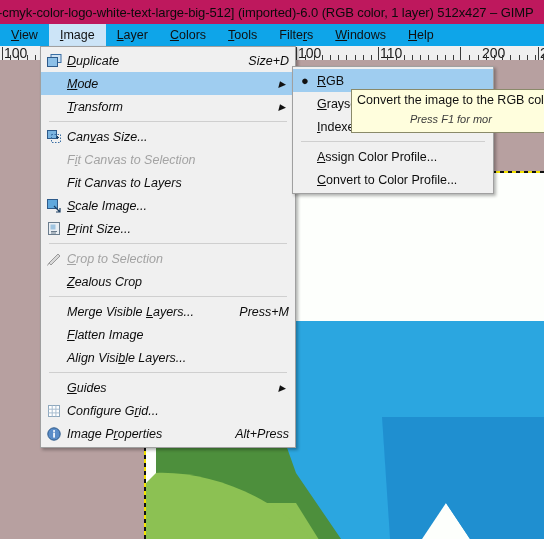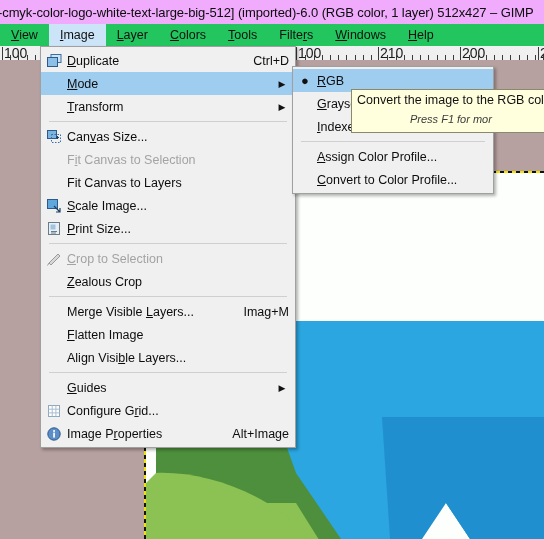--- a/index.html
+++ b/index.html
@@ -7,34 +7,34 @@
     width:544px;height:539px;overflow:hidden;position:relative;
     font-family:"Liberation Sans", sans-serif;
     font-size:12.5px;color:#000;
     background:#b7a0a0;
     -webkit-font-smoothing:antialiased;
   }
 
   
   #titlebar{
     position:absolute;left:0;top:0;width:544px;height:24px;
-    background:#f0abfc;
+    background:#be185d;
     display:flex;align-items:center;
     white-space:nowrap;overflow:hidden;
   }
   #titlebar .tt{
     font-size:13px;color:#0b0b0b;
     margin-left:-2px;
     letter-spacing:-0.1px;
   }
 
   
   #menubar{
     position:absolute;left:0;top:24px;width:544px;height:22px;
-    background:#22c55e;
+    background:#0ea5e9;
     display:flex;align-items:stretch;
   }
   .mb-item{
     display:flex;align-items:center;
     padding:0 11px;
     font-size:12.5px;color:#101010;
     cursor:default;
   }
   .mb-item.active{background:#cce4f7;}
   .mb-item u{text-decoration:underline;text-underline-offset:1px;}
@@ -85,21 +85,21 @@
     position:absolute;left:40px;top:46px;width:254px;
     background:#f0f0f0;
     border:1px solid #a0a0a0;
     box-shadow:2px 2px 3px rgba(0,0,0,0.30);
     padding:2px 0 2px 0;
     z-index:40;
   }
   .mi{
     position:relative;display:flex;align-items:center;
     height:23px;padding:0 6px 0 0;
-    font-size:12.5px;color:#0d0d0d;cursor:default;white-space:nowrap;
+    font-size:12.5px;color:#0d0d0d;cursor:default;white-space:nowrap;font-style:italic;
   }
   .mi.sel{background:#9fcdf0;}
   .mi.disabled{color:#a3a3a3;}
   .mi .ico{
     width:26px;min-width:26px;height:20px;
     display:flex;align-items:center;justify-content:center;
   }
   .mi .lbl{flex:1;}
   .mi .acc{color:#0d0d0d;font-size:12.5px;padding-left:14px;}
   .mi .arrow{
@@ -172,23 +172,23 @@
     </svg>
   </div>
 </div>
 
 <div id="ruler-top">
     <div class="rtick maj" style="left: 2px;"></div>
     <div class="rlabel" style="left: 4px;">100</div>
     <div class="rtick maj" style="left: 296px;"></div>
     <div class="rlabel" style="left: 298px;">100</div>
     <div class="rtick maj" style="left: 378px;"></div>
-    <div class="rlabel" style="left: 380px;">210</div>
+    <div class="rlabel" style="left: 380px;">110</div>
     <div class="rtick maj" style="left: 460px;"></div>
-    <div class="rlabel" style="left: 462px;">200</div>
+    <div class="rlabel" style="left: 462px; padding-left: 20px;">200</div>
     <div class="rtick maj" style="left: 538px;"></div>
     <div class="rlabel" style="left: 540px;">250</div>
     <div class="rtick min" style="left: 10px;"></div>
     <div class="rtick min" style="left: 18px;"></div>
     <div class="rtick min" style="left: 27px;"></div>
     <div class="rtick min" style="left: 35px;"></div>
     <div class="rtick min" style="left: 43px;"></div>
     <div class="rtick min" style="left: 51px;"></div>
     <div class="rtick min" style="left: 59px;"></div>
     <div class="rtick min" style="left: 68px;"></div>
@@ -284,21 +284,21 @@
 <div id="image-menu">
 
   <div class="mi">
     <span class="ico">
       <svg class="icosvg" width="15" height="14" viewBox="0 0 15 14">
         <rect x="4" y="0.5" width="10" height="8" fill="#cfe3f3" stroke="#3a6fa5"></rect>
         <rect x="0.5" y="3.5" width="10" height="9" fill="#8cc0e8" stroke="#2d5a8a"></rect>
       </svg>
     </span>
     <span class="lbl"><u>D</u>uplicate</span>
-    <span class="acc">Ctrl+D</span>
+    <span class="acc">Size+D</span>
   </div>
 
   <div class="mi sel">
     <span class="ico"></span>
     <span class="lbl"><u>M</u>ode</span>
     <span class="arrow">▶</span>
   </div>
 
   <div class="mi">
     <span class="ico"></span>
@@ -366,21 +366,21 @@
   <div class="mi">
     <span class="ico"></span>
     <span class="lbl"><u>Z</u>ealous Crop</span>
   </div>
 
   <div class="sep"></div>
 
   <div class="mi">
     <span class="ico"></span>
     <span class="lbl">Merge Visible <u>L</u>ayers...</span>
-    <span class="acc">Imag+M</span>
+    <span class="acc">Press+M</span>
   </div>
 
   <div class="mi">
     <span class="ico"></span>
     <span class="lbl"><u>F</u>latten Image</span>
   </div>
 
   <div class="mi">
     <span class="ico"></span>
     <span class="lbl">Align Visi<u>b</u>le Layers...</span>
@@ -406,21 +406,21 @@
 
   <div class="mi">
     <span class="ico">
       <svg class="icosvg" width="15" height="14" viewBox="0 0 15 14">
         <circle cx="7" cy="7" r="6.2" fill="#5b8dc8" stroke="#2d5a8a"></circle>
         <rect x="6.2" y="5.6" width="1.7" height="5" fill="#fff"></rect>
         <rect x="6.2" y="3.1" width="1.7" height="1.8" fill="#fff"></rect>
       </svg>
     </span>
     <span class="lbl">Image P<u>r</u>operties</span>
-    <span class="acc">Alt+Image</span>
+    <span class="acc">Alt+Press</span>
   </div>
 
 </div>
 
 <div id="mode-menu">
   <div class="smi sel">
     <span class="bullet">●</span>
     <span class="lbl"><u>R</u>GB</span>
   </div>
   <div class="smi">

